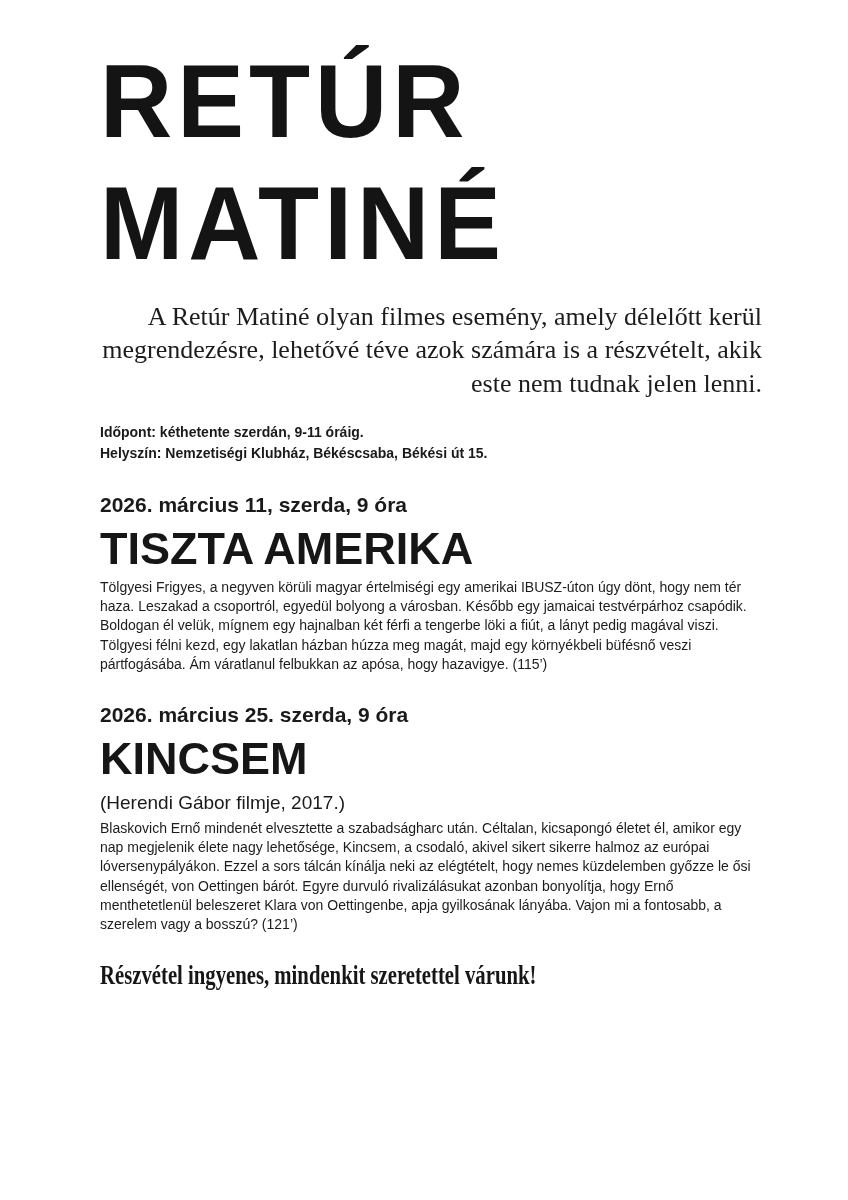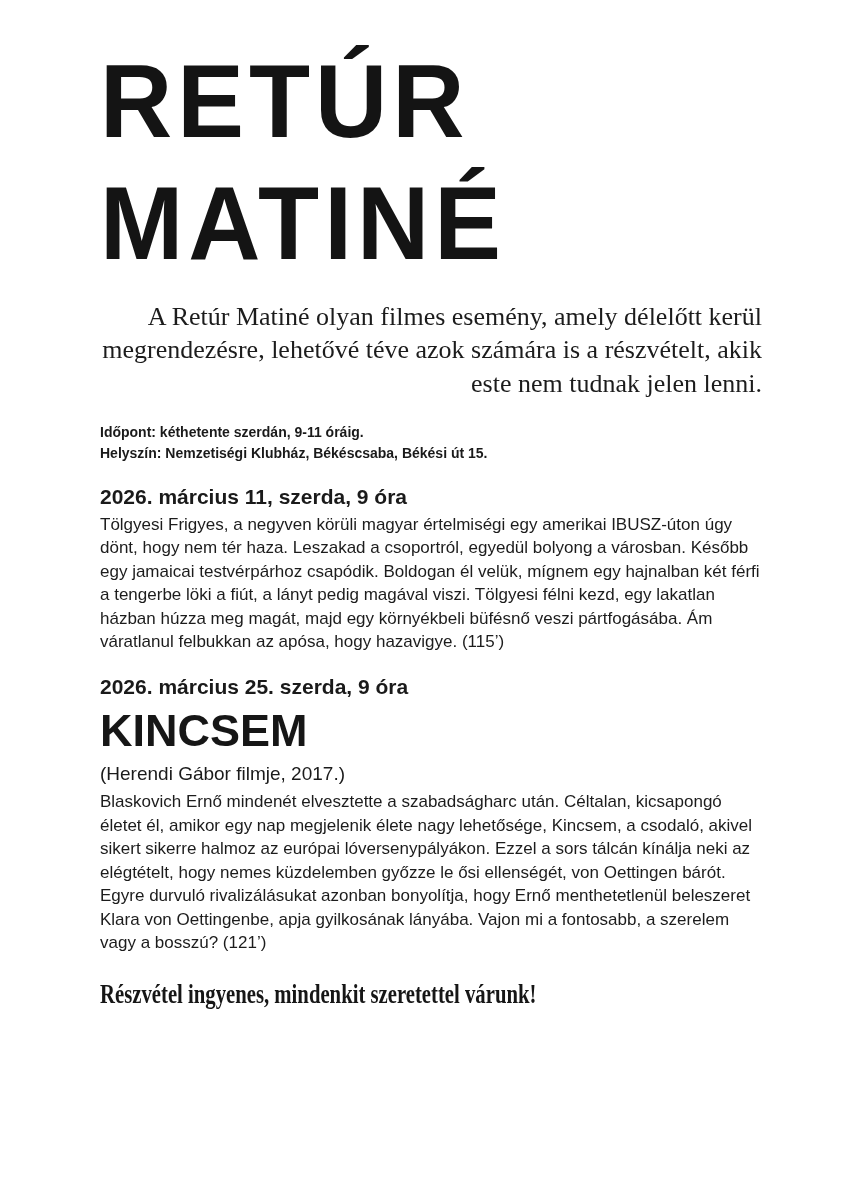--- a/index.html
+++ b/index.html
@@ -44,21 +44,21 @@
   .info-block {
     margin-top: 22px;
     font-weight: bold;
     font-size: 14px;
     line-height: 1.5;
   }
   .info-block p {
     margin: 0;
   }
   .screening {
-    margin-top: 20px;
+    margin-top: 28px;
   }
   .screening-date {
     margin: 0;
     font-weight: bold;
     font-size: 21px;
     line-height: 1.2;
   }
   .film-title {
     margin: 8px 0 0 0;
     font-weight: bold;
@@ -67,21 +67,21 @@
     letter-spacing: 0px;
     color: #161616;
   }
   .film-credit {
     margin: 8px 0 0 0;
     font-size: 19px;
     line-height: 1.2;
   }
   .film-synopsis {
     margin: 4px -14px 0 0;
-    font-size: 17px;
+    font-size: 14px;
     line-height: 1.38;
     color: #1c1c1c;
   }
   .footer-note {
     margin: 24px 0 0 0;
     font-family: "Liberation Serif", serif;
     font-weight: bold;
     font-size: 28px;
     white-space: nowrap;
     transform: scaleX(0.74);
@@ -101,20 +101,21 @@
 
   <p class="intro">A Retúr Matiné olyan filmes esemény, amely délelőtt kerül megrendezésre, lehetővé téve azok számára is a részvételt, akik este nem tudnak jelen lenni.</p>
 
   <div class="info-block">
     <p>Időpont: kéthetente szerdán, 9-11 óráig.</p>
     <p>Helyszín: Nemzetiségi Klubház, Békéscsaba, Békési út 15.</p>
   </div>
 
   <section class="screening">
     <h3 class="screening-date">2026. március 11, szerda, 9 óra</h3>
+    <h2 class="film-title">TISZTA AMERIKA</h2>
     <p class="film-synopsis">Tölgyesi Frigyes, a negyven körüli magyar értelmiségi egy amerikai IBUSZ-úton úgy dönt, hogy nem tér haza. Leszakad a csoportról, egyedül bolyong a városban. Később egy jamaicai testvérpárhoz csapódik. Boldogan él velük, mígnem egy hajnalban két férfi a tengerbe löki a fiút, a lányt pedig magával viszi. Tölgyesi félni kezd, egy lakatlan házban húzza meg magát, majd egy környékbeli büfésnő veszi pártfogásába. Ám váratlanul felbukkan az apósa, hogy hazavigye. (115’)</p>
   </section>
 
   <section class="screening">
     <h3 class="screening-date">2026. március 25. szerda, 9 óra</h3>
     <h2 class="film-title">KINCSEM</h2>
     <p class="film-credit">(Herendi Gábor filmje, 2017.)</p>
     <p class="film-synopsis">Blaskovich Ernő mindenét elvesztette a szabadságharc után. Céltalan, kicsapongó életet él, amikor egy nap megjelenik élete nagy lehetősége, Kincsem, a csodaló, akivel sikert sikerre halmoz az európai lóversenypályákon. Ezzel a sors tálcán kínálja neki az elégtételt, hogy nemes küzdelemben győzze le ősi ellenségét, von Oettingen bárót. Egyre durvuló rivalizálásukat azonban bonyolítja, hogy Ernő menthetetlenül beleszeret Klara von Oettingenbe, apja gyilkosának lányába. Vajon mi a fontosabb, a szerelem vagy a bosszú? (121’)</p>
   </section>
 

